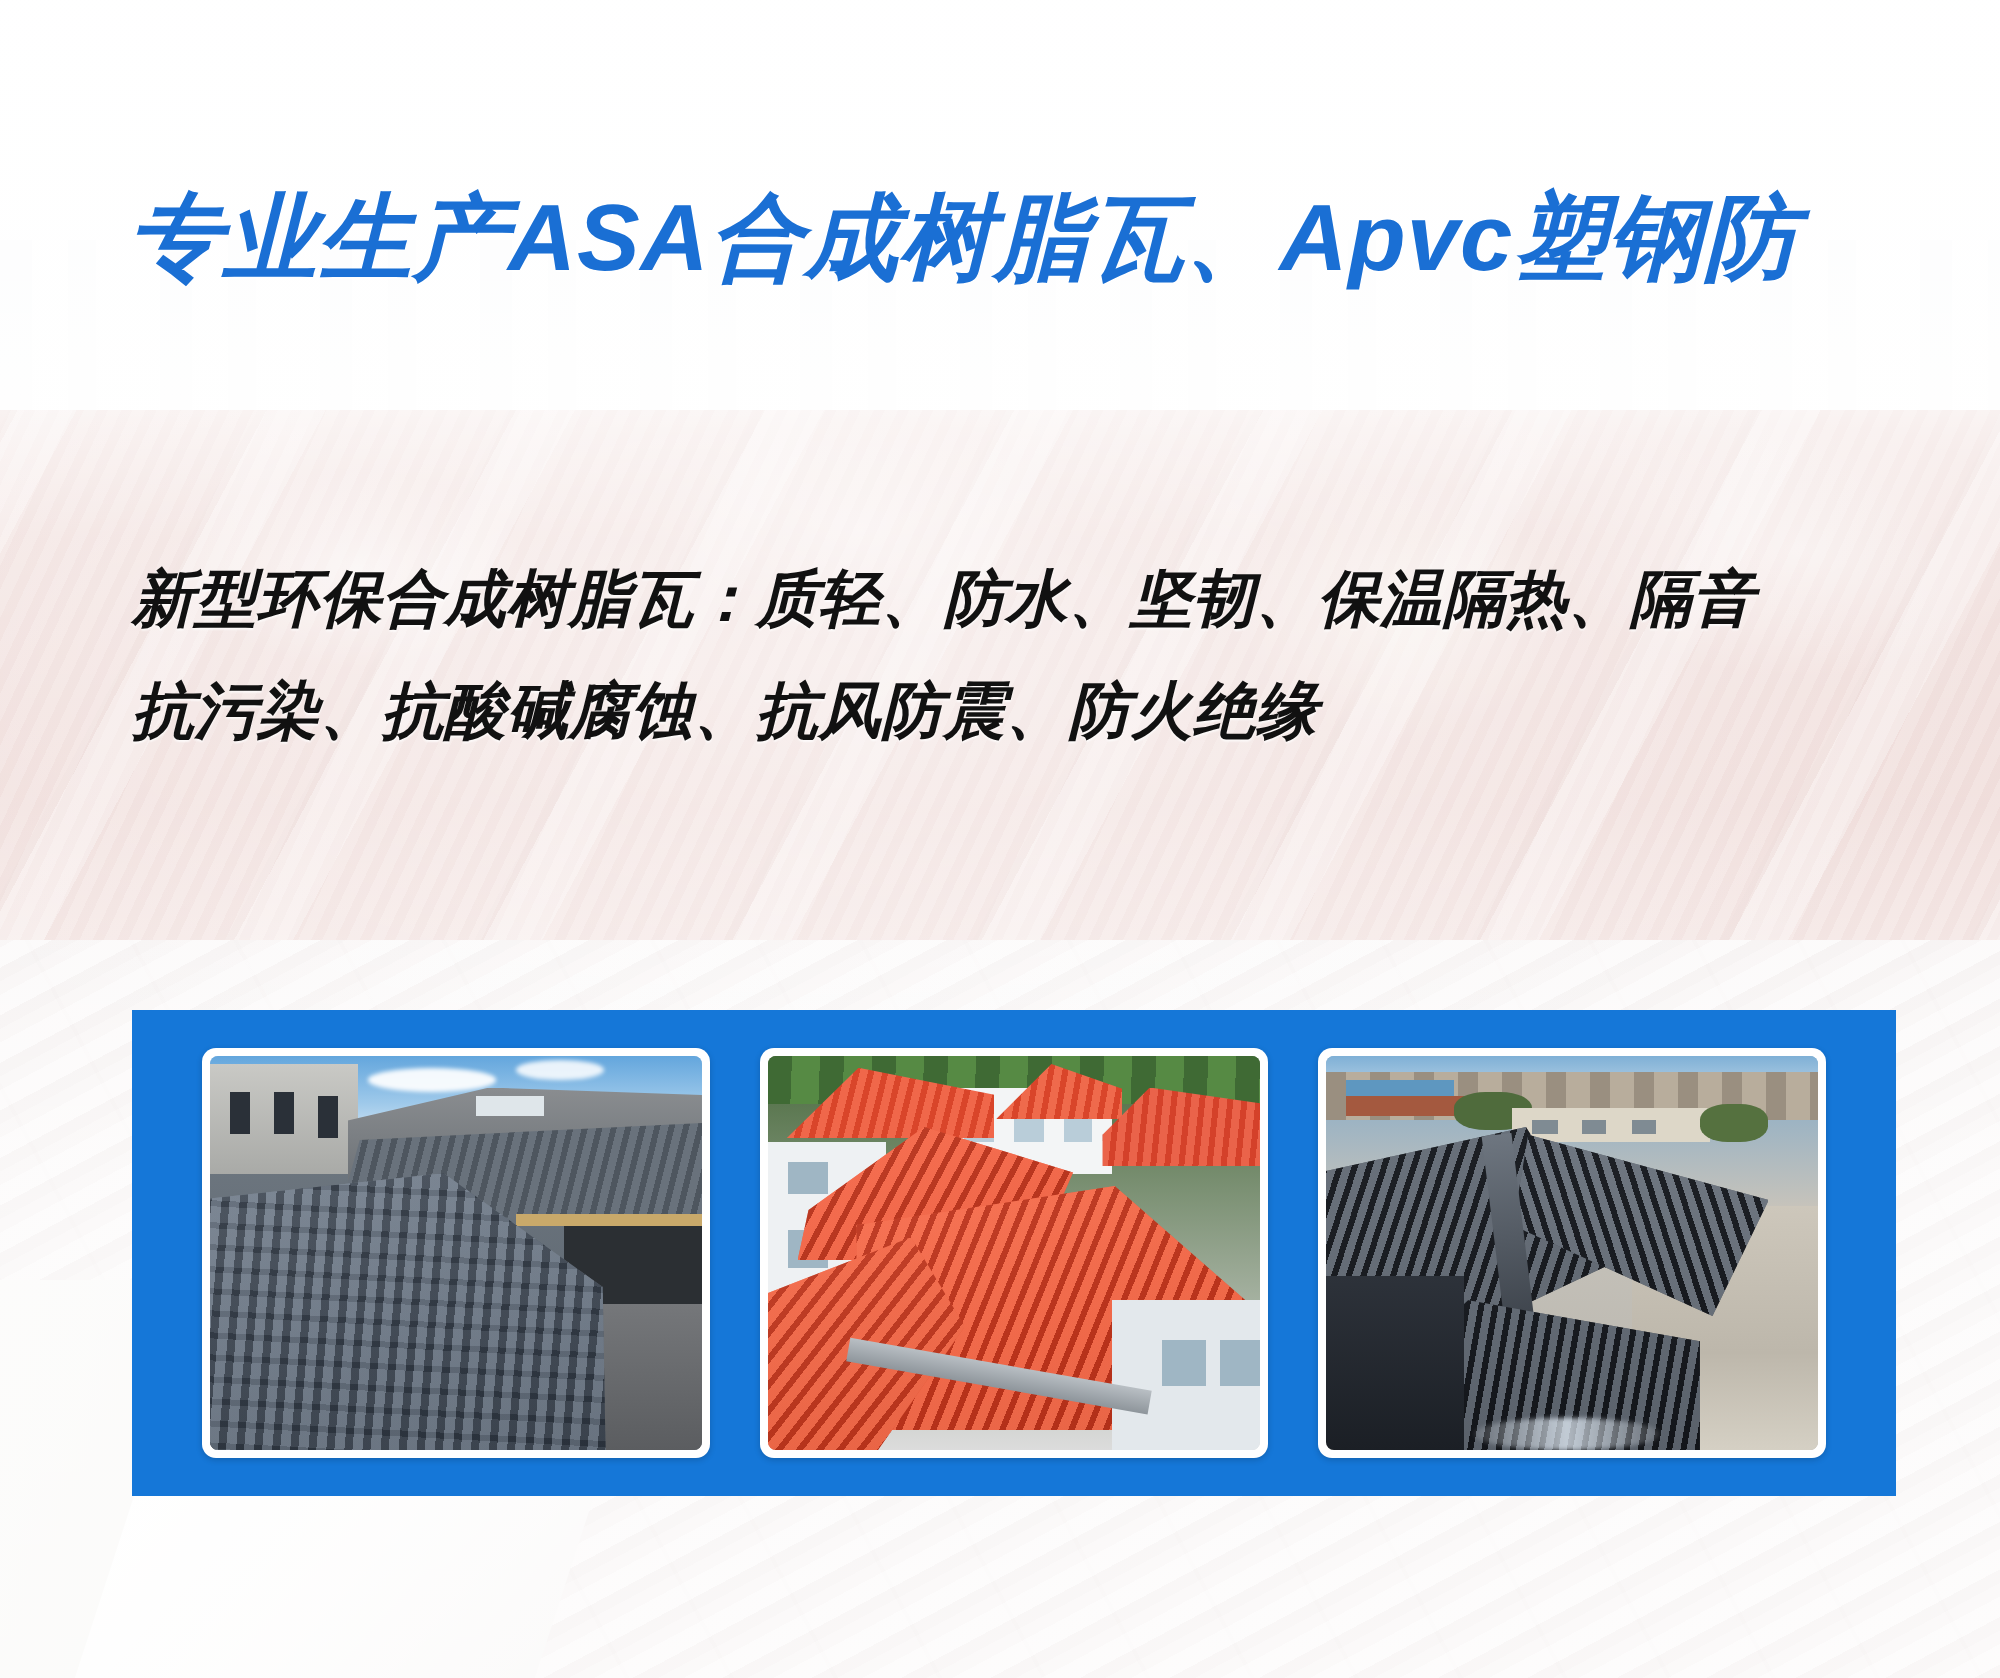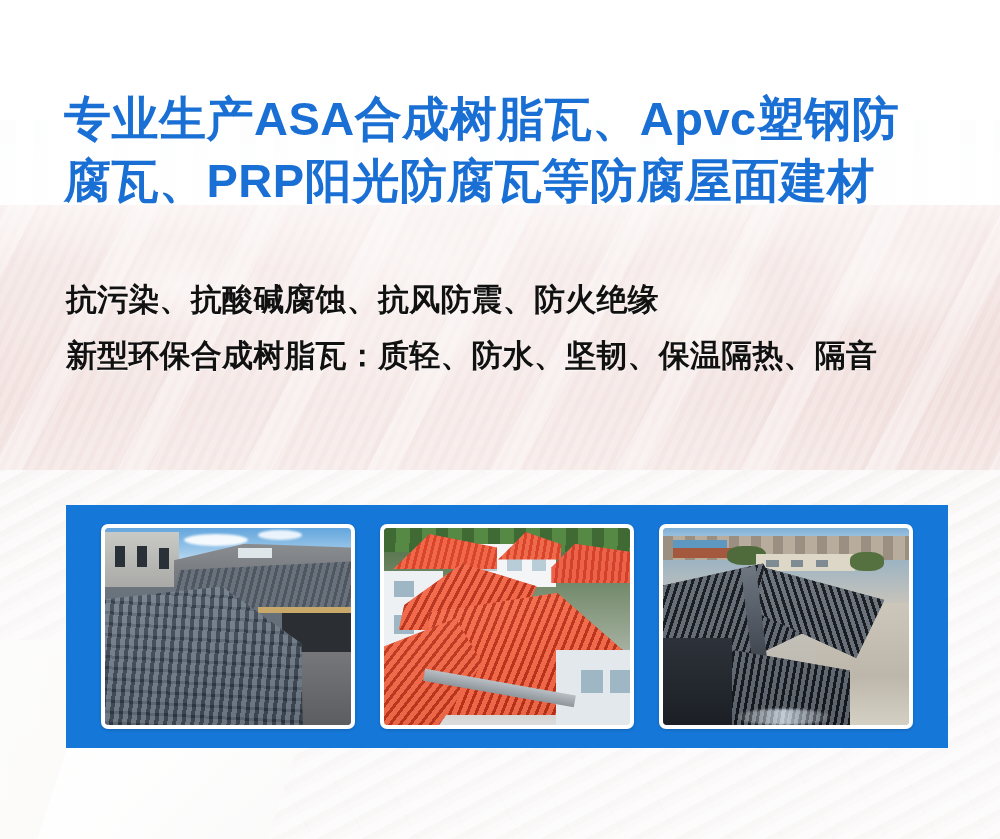--- a/index.html
+++ b/index.html
@@ -90,21 +90,21 @@
         rgba(255,255,255,.80) 58%,
         rgba(255,255,255,.86) 72%,
         rgba(255,255,255,.84) 100%);
   }
   .bg-wash2 {
     position:absolute; inset:0;
     background:radial-gradient(ellipse 760px 340px at 420px 330px, rgba(255,255,255,.45), rgba(255,255,255,0) 78%);
   }
 
   
-  .content { position:absolute; inset:0; }
+  .content { position:absolute; inset:0;font-style:italic; }
 
   .headline {
     position:absolute; left:64px; top:88px; width:890px;
     color:#1a6fd4;
     font-size:47px;
     font-weight:bold;
     line-height:62px;
     letter-spacing:.5px;
     white-space:nowrap;
     text-shadow:0 1px 0 rgba(255,255,255,.55);
@@ -296,26 +296,25 @@
   <div class="bg-tiles-wall"></div>
   <div class="bg-tiles-gutter"></div>
   <div class="bg-wash"></div>
   <div class="bg-wash2"></div>
 </div>
 
 <div class="content">
 
   <div class="headline">
     <span class="line">专业生产ASA合成树脂瓦、Apvc塑钢防</span>
-    <span class="line">腐瓦、PRP阳光防腐瓦等防腐屋面建材</span>
   </div>
 
   <div class="subhead">
+    <span class="line">新型环保合成树脂瓦：质轻、防水、坚韧、保温隔热、隔音</span>
     <span class="line">抗污染、抗酸碱腐蚀、抗风防震、防火绝缘</span>
-    <span class="line">新型环保合成树脂瓦：质轻、防水、坚韧、保温隔热、隔音</span>
   </div>
 
   <div class="gallery">
 
     <div class="photo-frame">
       <div class="photo ph1">
         <div class="sky"></div>
         <div class="cloud1"></div>
         <div class="cloud2"></div>
         <div class="bldgL"></div>

